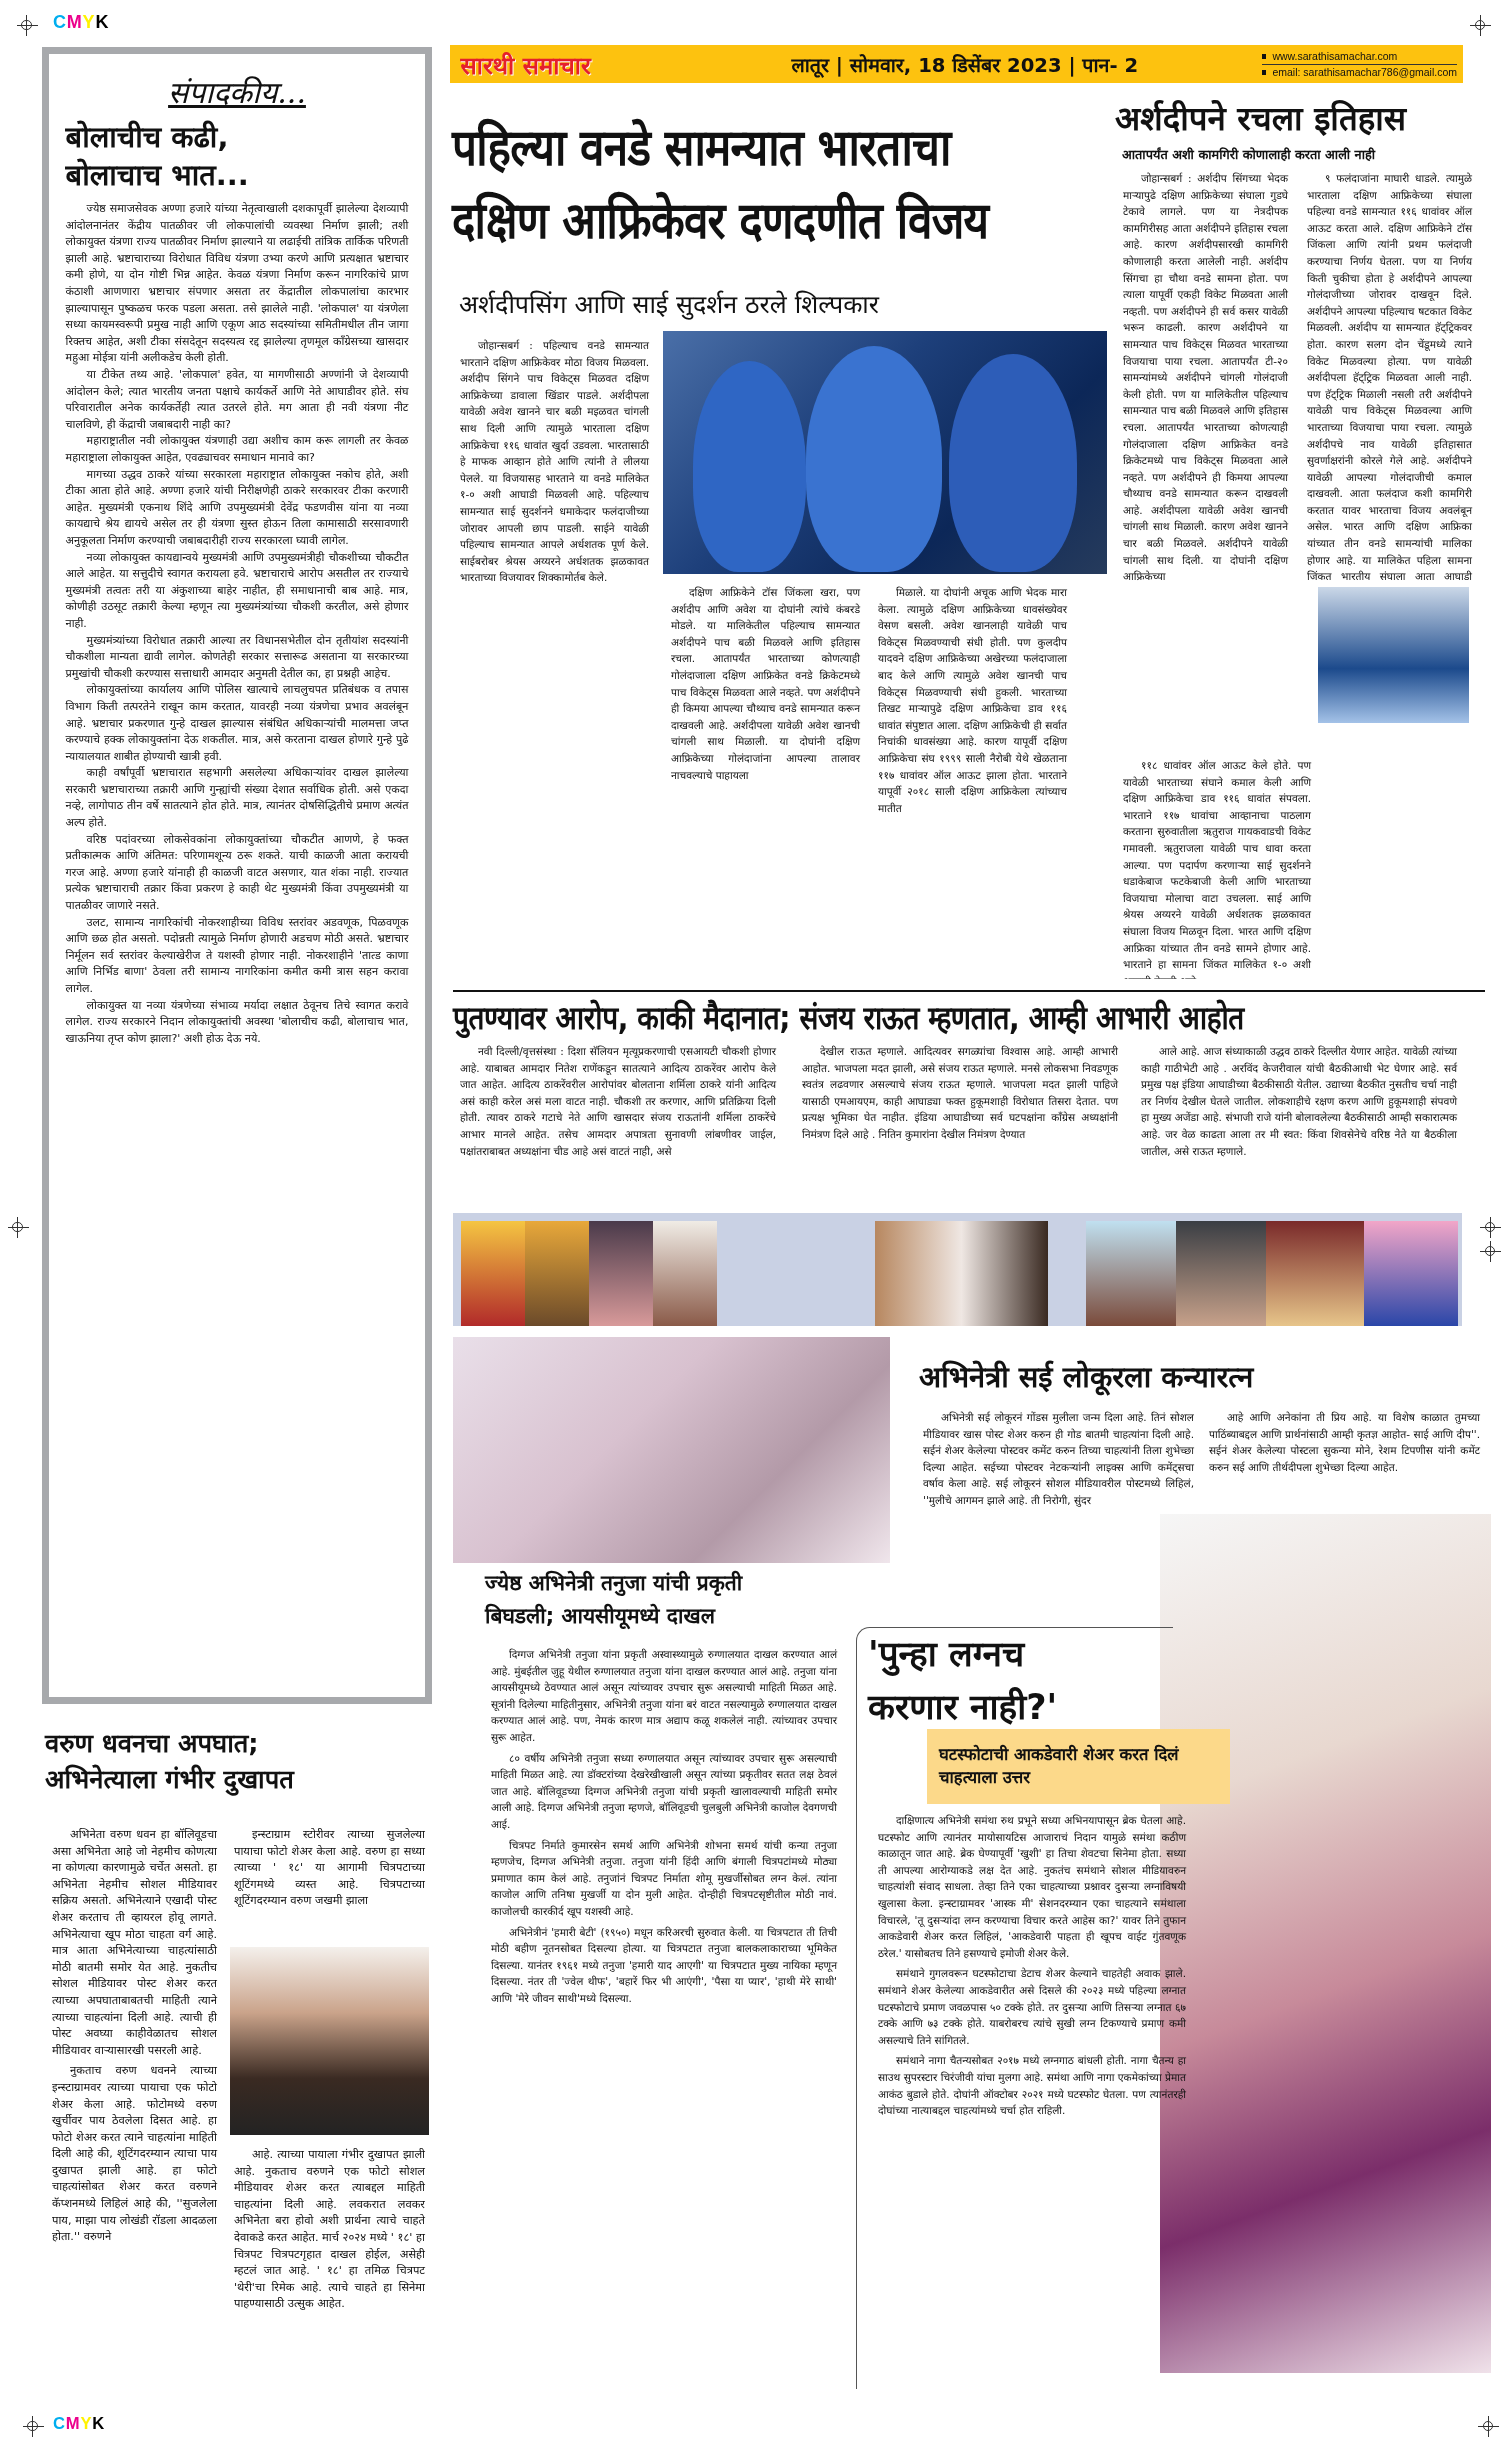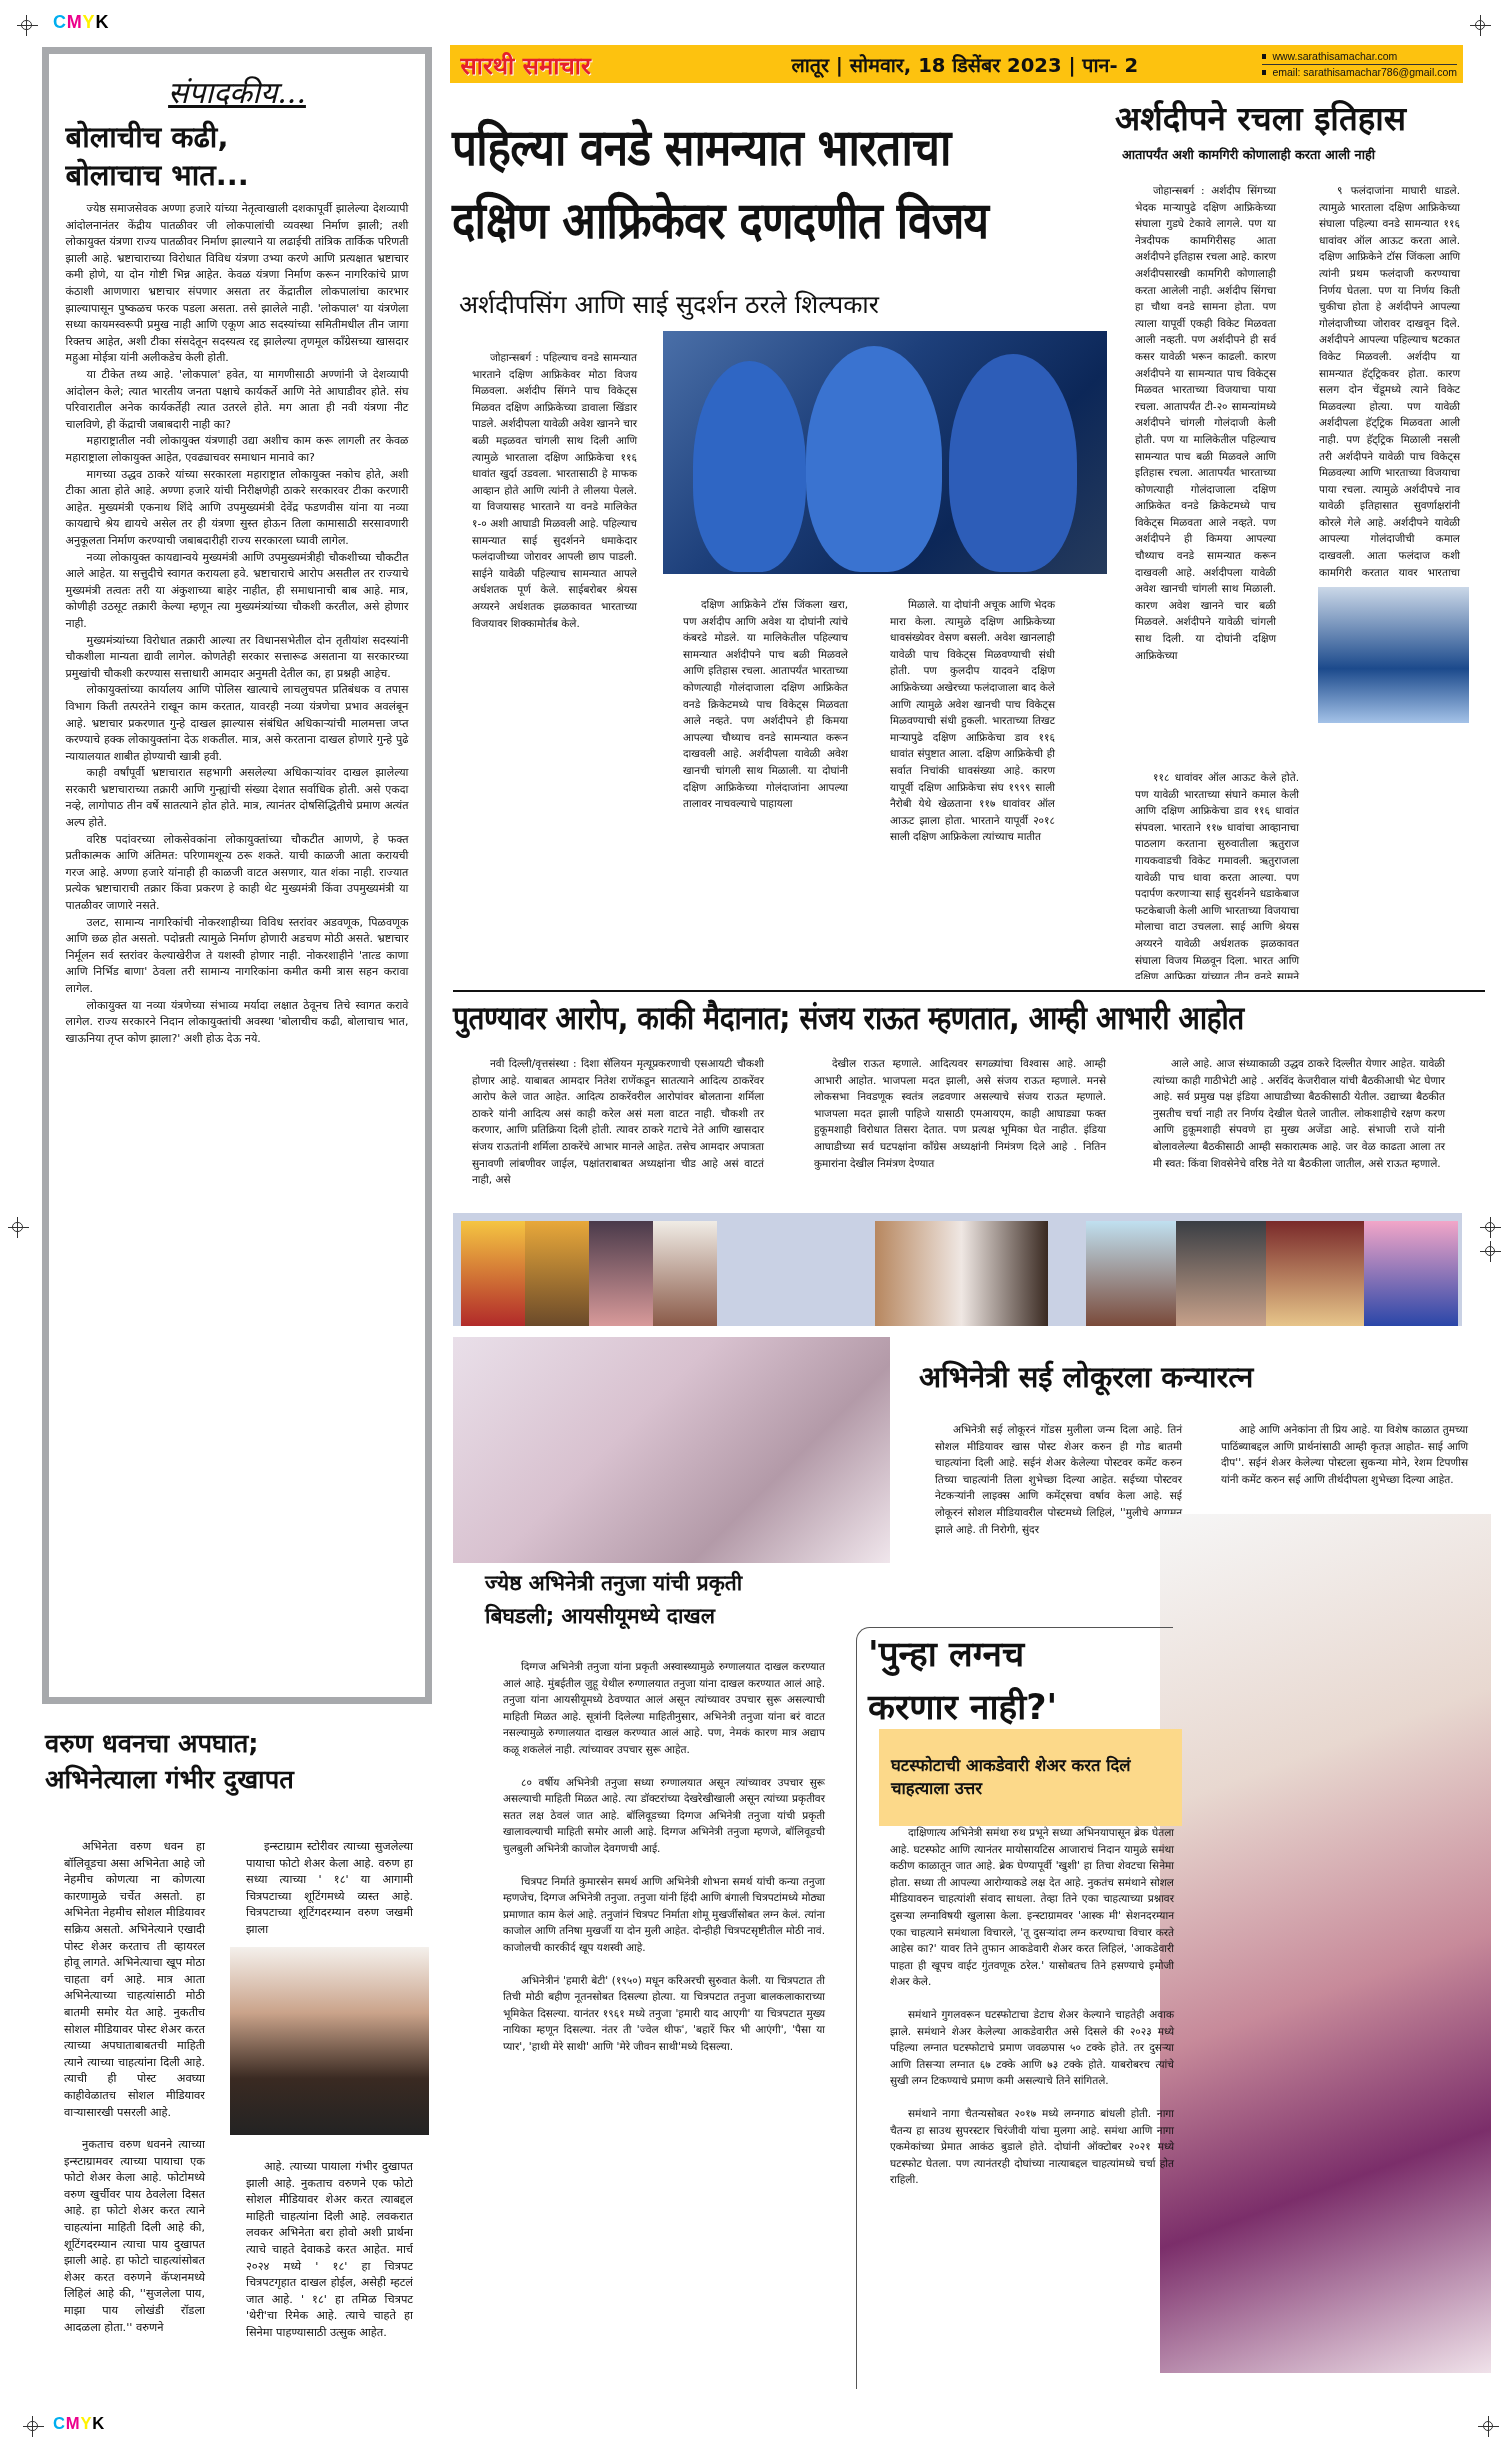--- a/index.html
+++ b/index.html
@@ -29,21 +29,21 @@
   .ed-body { font-size:11px; line-height:16.6px; text-align:justify; text-indent:21px; }
   .ed-body p { margin:0; }
 
   
   .lead-head { left:452px; top:111px; width:655px; font-family:"DejaVu Sans", sans-serif; font-weight:900; font-size:44px; line-height:63px; letter-spacing:-0.8px; transform:scaleY(1.15); transform-origin:top left; }
   .lead-sub { left:459px; top:286px; width:648px; font-size:25px; font-weight:normal; }
   .photo { background:linear-gradient(135deg,#4a6fa8 0%,#1d3f7a 40%,#0c2758 70%,#263b5c 100%); }
   .cricket-photo { left:663px; top:331px; width:444px; height:243px; }
   .cricket-photo .player { position:absolute; border-radius:50% 50% 40% 40%; background:#2e5fb0; }
   .col { font-size:10.5px; line-height:16.6px; text-align:justify; position:absolute; }
-  .col p { margin:16px; text-indent:18px; }
+  .col p { margin:4px; text-indent:18px; }
 
   
   .arsh-head { left:1115px; top:95px; width:354px; font-size:33px; font-weight:bold; }
   .arsh-sub { left:1122px; top:145px; width:346px; font-size:12.8px; font-weight:bold; }
   .arsh-photo { left:1318px; top:587px; width:151px; height:136px; background:linear-gradient(180deg,#cbd8e8,#1c4a8c 60%,#a4c2e8); }
 
   
   .pol-head { left:453px; top:994px; width:1032px; font-weight:900; font-size:28px; transform:scaleY(1.15); transform-origin:top left; letter-spacing:-0.4px; }
   .rule { background:#111; height:1.5px; }
 
@@ -51,21 +51,21 @@
   .gossip { left:453px; top:1213px; width:1009px; height:113px; background:#c9d1e4; overflow:hidden; }
   .gface { position:absolute; top:7.5px; height:105px; }
   .gbadge { position:absolute; left:279px; top:-7.5px; width:128px; height:128px; border-radius:50%; background:#e41e26; border:7.5px solid #e6e6e6; box-sizing:border-box; color:#fff; font-family:"Liberation Sans", sans-serif; font-weight:bold; font-size:22.6px; text-align:center; line-height:29px; display:flex; align-items:center; justify-content:center; flex-direction:column; }
 
   
   .tanuja-photo { left:453px; top:1337px; width:437px; height:226px; background:linear-gradient(135deg,#e9dfe9,#d8c1cf 40%,#b39aa8 70%,#f0e6ec); }
   .sai-head { left:919px; top:1356px; width:565px; font-size:29px; font-weight:bold; }
   .tanuja-head { left:485px; top:1567px; width:392px; font-size:21px; font-weight:bold; line-height:33px; }
   .remarry-box { left:856px; top:1627px; width:316px; height:761px; border:1.5px solid #555; border-radius:13.6px 0 0 0; border-right:none; border-bottom:none; }
   .remarry-head { left:868px; top:1628px; width:316px; font-size:35px; font-weight:bold; line-height:53px; }
-  .remarry-sub { left:879px; top:1729px; width:279px; padding:26px 12px; background:#fcd98a; font-size:16.6px; font-weight:bold; line-height:22.6px; }
+  .remarry-sub { left:927px; top:1729px; width:279px; padding:15px 12px; background:#fcd98a; font-size:16.6px; font-weight:bold; line-height:22.6px; }
   .samantha-photo { left:1160px; top:1514px; width:331px; height:859px; background:linear-gradient(160deg,#f6f6f6 0%,#e8d8d0 30%,#c78a9a 55%,#7b2e6a 75%,#f0e2ea 100%); }
   .varun-head { left:45px; top:1725px; width:392px; font-size:25.6px; font-weight:bold; line-height:36px; }
   .varun-photo { left:230px; top:1947px; width:199px; height:188px; background:linear-gradient(180deg,#f4f0ec 0%,#caa38a 35%,#3a2a22 70%,#232323 100%); }
 </style>
 </head>
 <body>
 
 <div class="reg" style="left:16.6px;top:15px">
     <span></span>
   </div>

